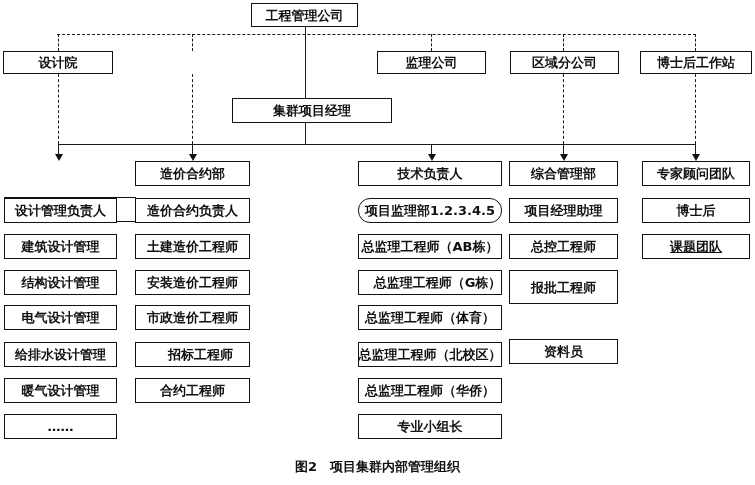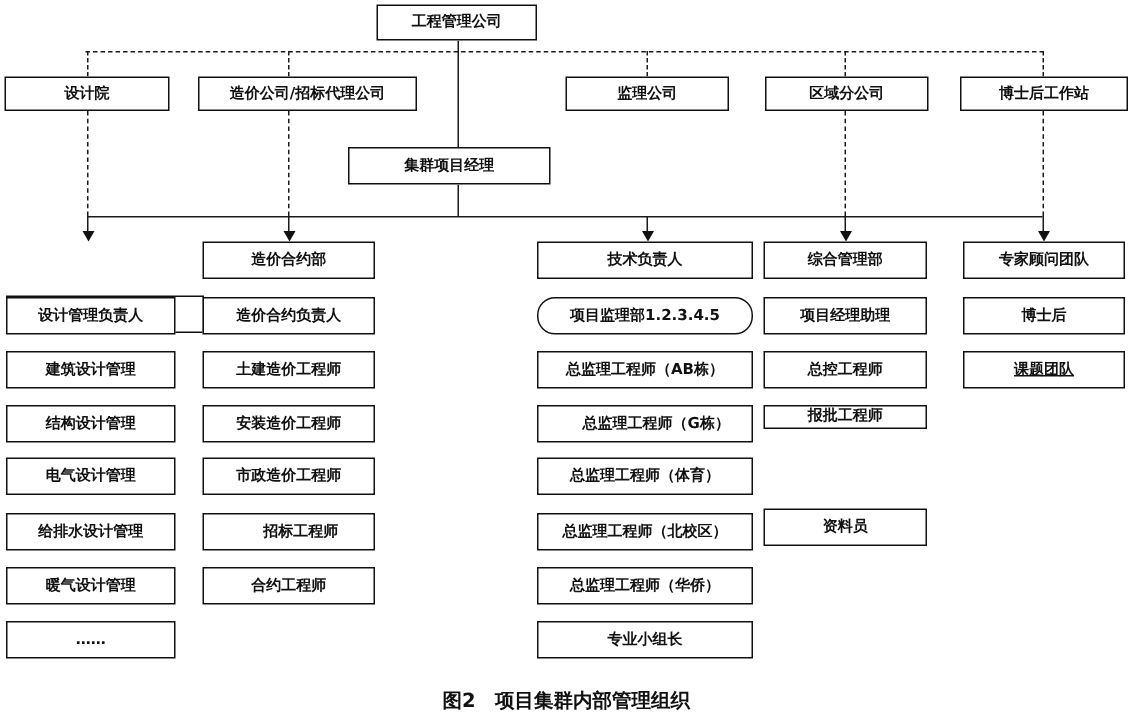--- a/index.html
+++ b/index.html
@@ -10,21 +10,21 @@
     font-family:"DejaVu Sans","Liberation Sans",sans-serif;
     overflow:hidden;
   }
   .node{
     position:absolute;
     box-sizing:border-box;
     border:1.5px solid #111111;
     background:#ffffff;
     color:#111111;
     display:flex;align-items:center;justify-content:center;
-    font-size:10px;font-weight:bold;
+    font-size:13px;font-weight:bold;
     white-space:nowrap;
     line-height:1;
   }
   .vline{position:absolute;width:0;border-left:1.5px solid #1a1a1a;}
   .vline.dash{border-left-style:dashed;}
   .hline{position:absolute;height:0;border-top:1.5px solid #1a1a1a;}
   .hline.dash{border-top-style:dashed;}
   .arrowhead{
     position:absolute;width:0;height:0;
     border-left:4px solid transparent;
@@ -68,26 +68,25 @@
   <div class="vline" style="left:431px;top:144px;height:11px;"></div>
   <div class="arrowhead" style="left:428px;top:154px;"></div>
   <div class="vline" style="left:563px;top:144px;height:11px;"></div>
   <div class="arrowhead" style="left:560px;top:154px;"></div>
   <div class="vline" style="left:695px;top:144px;height:11px;"></div>
   <div class="arrowhead" style="left:692px;top:154px;"></div>
 
   <div class="node" style="left:251px;top:3px;width:107px;height:24px;">工程管理公司</div>
 
   <div class="node" style="left:3px;top:51px;width:110px;height:23px;">设计院</div>
-  <div class="node" style="left:132px;top:51px;width:146px;height:23px;">造价公司/招标代理公司</div>
   <div class="node" style="left:377px;top:51px;width:109px;height:23px;">监理公司</div>
   <div class="node" style="left:510px;top:51px;width:109px;height:23px;">区域分公司</div>
   <div class="node" style="left:640px;top:51px;width:112px;height:23px;">博士后工作站</div>
 
-  <div class="node" style="left:232px;top:98px;width:135px;height:25px;text-align:right;">集群项目经理</div>
+  <div class="node" style="left:232px;top:98px;width:160px;height:25px;text-align:right;">集群项目经理</div>
 
   <div class="node" style="left:4px;top:161px;width:132px;height:25px;margin-top:36px;">设计管理部</div>
   <div class="node" style="left:4px;top:234px;width:113px;height:25px;">建筑设计管理</div>
   <div class="node" style="left:4px;top:198px;width:113px;height:25px;">设计管理负责人</div>
   <div class="node" style="left:4px;top:270px;width:113px;height:25px;">结构设计管理</div>
   <div class="node" style="left:4px;top:305px;width:113px;height:25px;">电气设计管理</div>
   <div class="node" style="left:4px;top:342px;width:113px;height:25px;">给排水设计管理</div>
   <div class="node" style="left:4px;top:378px;width:113px;height:25px;">暖气设计管理</div>
   <div class="node" style="left:4px;top:414px;width:113px;height:25px;">……</div>
 
@@ -104,21 +103,21 @@
   <div class="node" style="left:358px;top:234px;width:144px;height:25px;">总监理工程师（AB栋）</div>
   <div class="node" style="left:358px;top:270px;width:144px;height:25px;padding-left:15px;">总监理工程师（G栋）</div>
   <div class="node" style="left:358px;top:305px;width:144px;height:25px;">总监理工程师（体育）</div>
   <div class="node" style="left:358px;top:342px;width:144px;height:25px;">总监理工程师（北校区）</div>
   <div class="node" style="left:358px;top:378px;width:144px;height:25px;">总监理工程师（华侨）</div>
   <div class="node" style="left:358px;top:414px;width:144px;height:25px;">专业小组长</div>
 
   <div class="node" style="left:509px;top:161px;width:109px;height:25px;">综合管理部</div>
   <div class="node" style="left:509px;top:198px;width:109px;height:25px;">项目经理助理</div>
   <div class="node" style="left:509px;top:234px;width:109px;height:25px;">总控工程师</div>
-  <div class="node" style="left:509px;top:270px;width:109px;height:16px;">报批工程师</div>
+  <div class="node" style="left:509px;top:270px;width:109px;height:34px;font-family:Liberation Serif, serif;">报批工程师</div>
   <div class="node" style="left:509px;top:305px;width:109px;height:25px;margin-top:34px;">资料员</div>
 
   <div class="node" style="left:642px;top:161px;width:108px;height:25px;">专家顾问团队</div>
   <div class="node" style="left:642px;top:198px;width:108px;height:25px;">博士后</div>
   <div class="node" style="left:642px;top:234px;width:108px;height:25px;text-decoration:underline;">课题团队</div>
 
   <div class="caption">图2　项目集群内部管理组织</div>
 
 </div>
 

